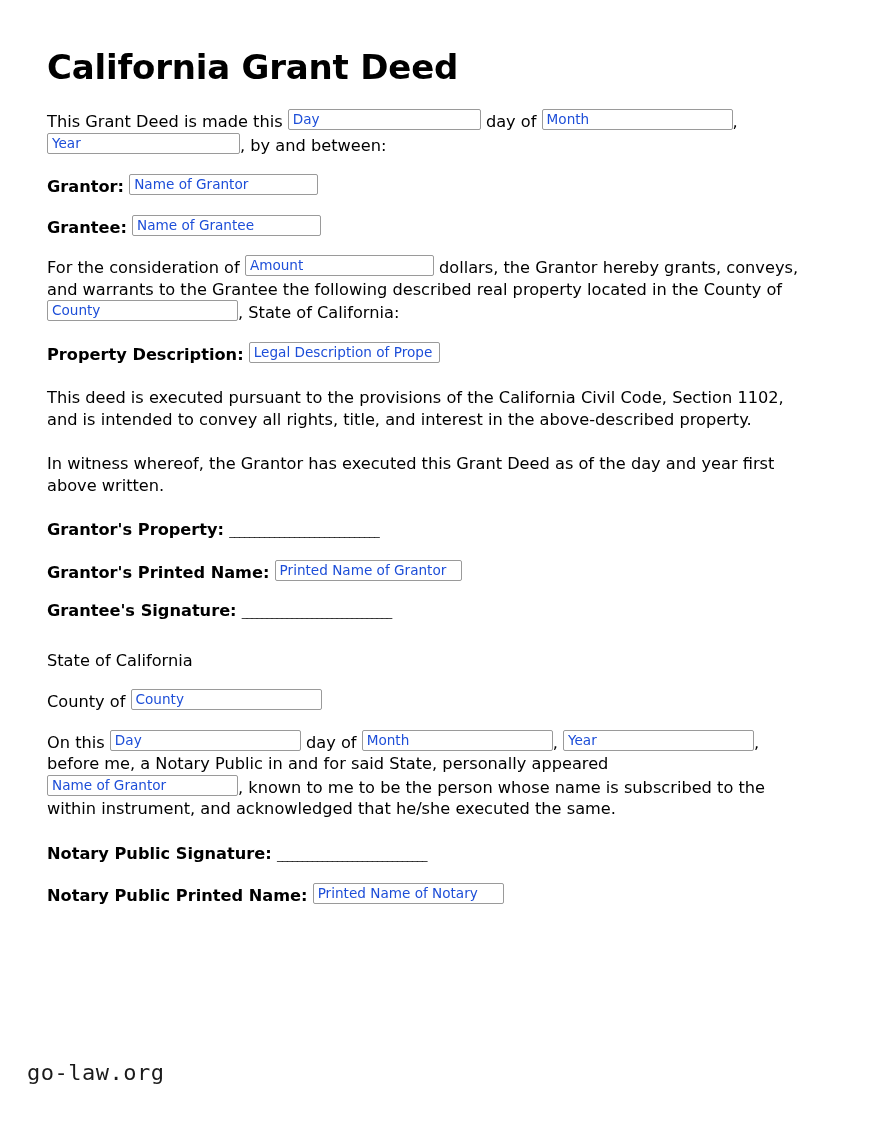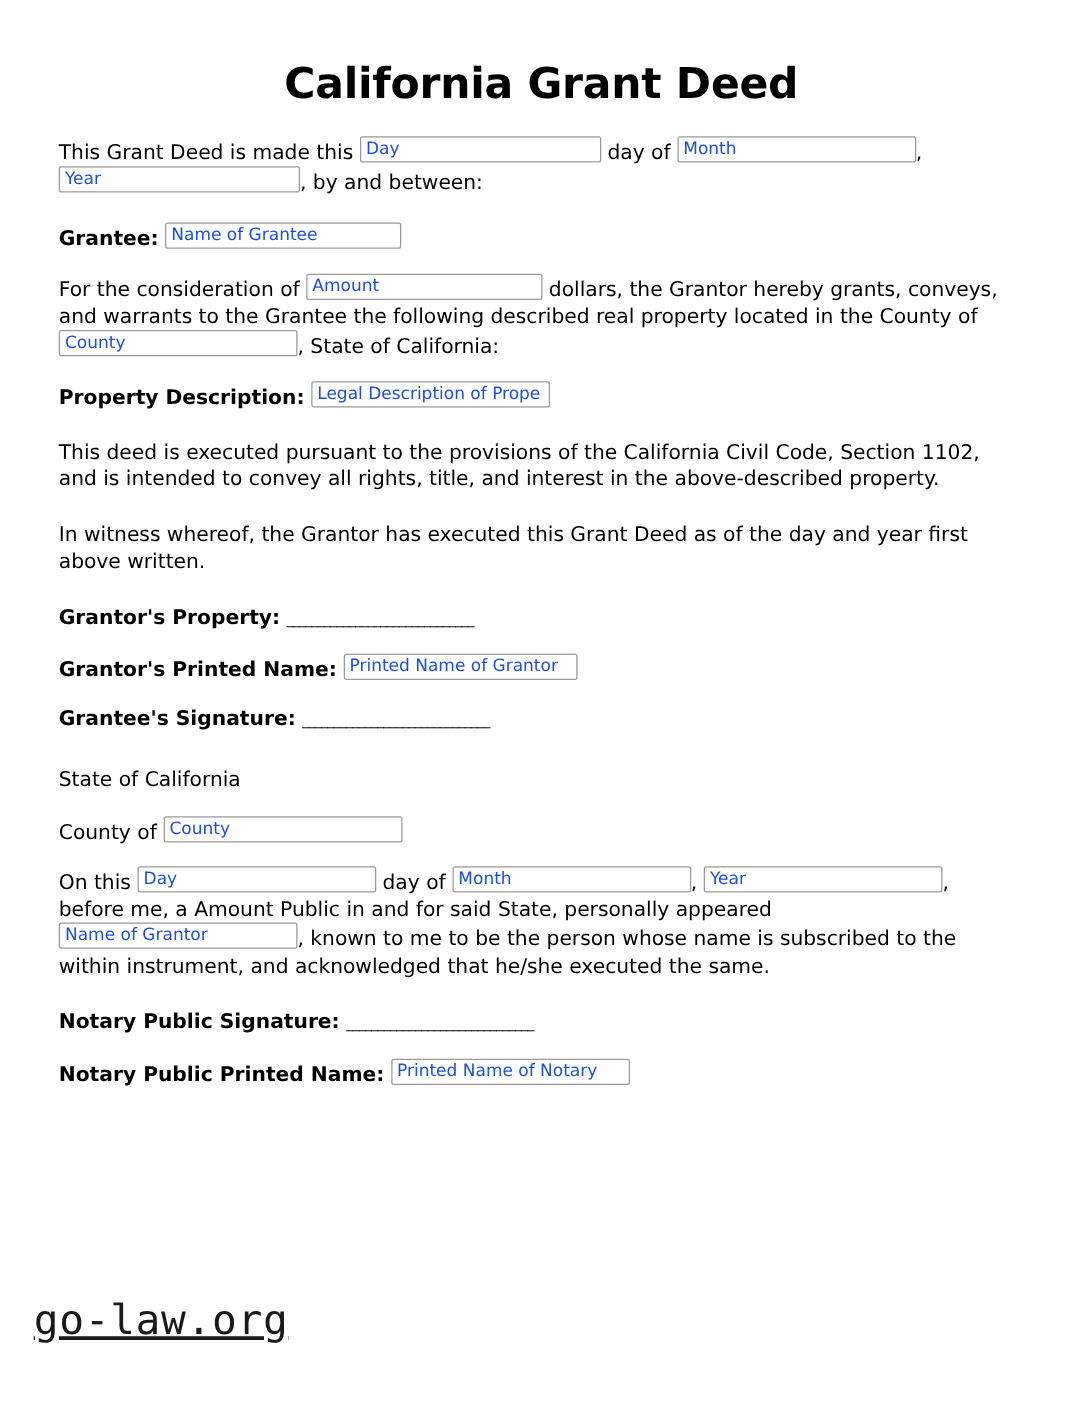--- a/index.html
+++ b/index.html
@@ -29,21 +29,20 @@
     width: 772px;
   }
 
   h1.doc-title {
     font-size: 34px;
     font-weight: bold;
     letter-spacing: -0.2px;
     margin: 0 0 22px 0;
     line-height: 1.15;
     font-family: "DejaVu Sans", "Liberation Sans", sans-serif;
-    text-align: center;
   }
 
   p.para {
     font-size: 16.2px;
     line-height: 21.5px;
     margin: 0 0 14px 0;
     text-align: left;
   }
 
   .lbl-bold {
@@ -86,27 +85,26 @@
     font-size: 11px;
     letter-spacing: -0.5px;
     font-weight: normal;
   }
 
   .gap-lg { height: 9px; }
 
   .footer-mark {
     position: absolute;
     left: 27px;
-    top: 1036px;
+    top: 1060px;
     font-family: "DejaVu Sans Mono", "Liberation Mono", monospace;
-    font-size: 33px;
+    font-size: 22px;
     color: #1a1a1a;
     letter-spacing: 0.5px;
     white-space: nowrap;
-    text-decoration: underline;
   }
 
   .spacer-sm { height: 4px; }
 </style>
 </head>
 <body>
 
 <div class="page">
   <div class="content">
 
@@ -115,20 +113,24 @@
     <p class="para">
       <span>This Grant Deed is made this</span>
       <span class="field f-192">Day</span>
       <span>day of</span>
       <span class="field f-190">Month</span><span>,</span><br>
       <span class="field f-192">Year</span><span>, by and between:</span>
     </p>
 
     <div class="spacer-sm"></div>
 
+    <div class="row-block">
+      <span class="lbl-bold">Grantor:</span>
+      <span class="field f-188">Name of Grantor</span>
+    </div>
 
     <div class="spacer-sm"></div>
 
     <div class="row-block">
       <span class="lbl-bold">Grantee:</span>
       <span class="field f-188">Name of Grantee</span>
     </div>
 
     <div class="spacer-sm"></div>
 
@@ -191,21 +193,21 @@
     </div>
 
     <div class="spacer-sm"></div>
 
     <p class="para">
       <span>On this</span>
       <span class="field f-190">Day</span>
       <span>day of</span>
       <span class="field f-190">Month</span><span>,</span>
       <span class="field f-190">Year</span><span>,</span><br>
-      <span>before me, a Amount Public in and for said State, personally appeared</span><br>
+      <span>before me, a Notary Public in and for said State, personally appeared</span><br>
       <span class="field f-190">Name of Grantor</span><span>, known to me to be the person whose name is subscribed to the within instrument, and acknowledged that he/she executed the same.</span>
     </p>
 
     <div class="gap-lg"></div>
 
     <div class="row-block">
       <span class="lbl-bold">Notary Public Signature:</span>
       <span class="sig-line">______________________________</span>
     </div>
 

